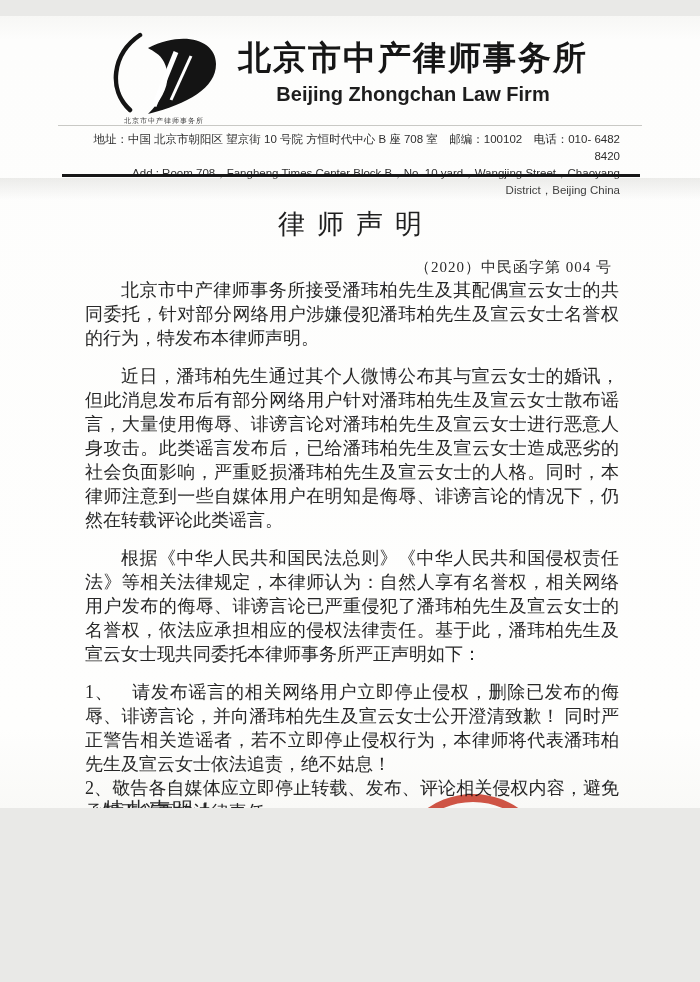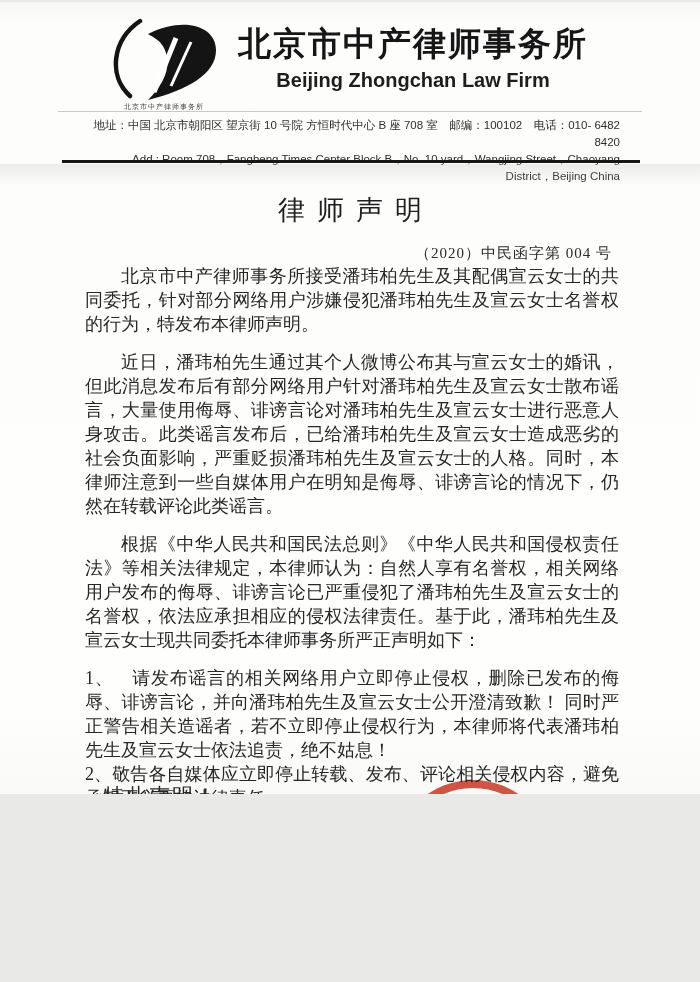--- a/index.html
+++ b/index.html
@@ -1,20 +1,20 @@
 <!DOCTYPE html>
 <html><head>
 <meta charset="utf-8">
 <style>
   * { margin:0; padding:0; box-sizing:border-box; }
   html,body { background:#e9e9e7; }
   .page {
     position:relative;
     width:700px; height:792px;
-    margin:2px auto;
+    margin:16px auto;
     background:linear-gradient(180deg,#f7f7f5 0%, #fdfdfc 3%, #fefefd 90%, #f9f9f7 100%);
     overflow:hidden;
     color:#262626;
     font-family:"Liberation Serif","DejaVu Serif",serif;
   }
   .abs { position:absolute; }
 
   
   .logo-wrap { left:100px; top:16px; width:128px; height:96px; }
   .logo-caption {

